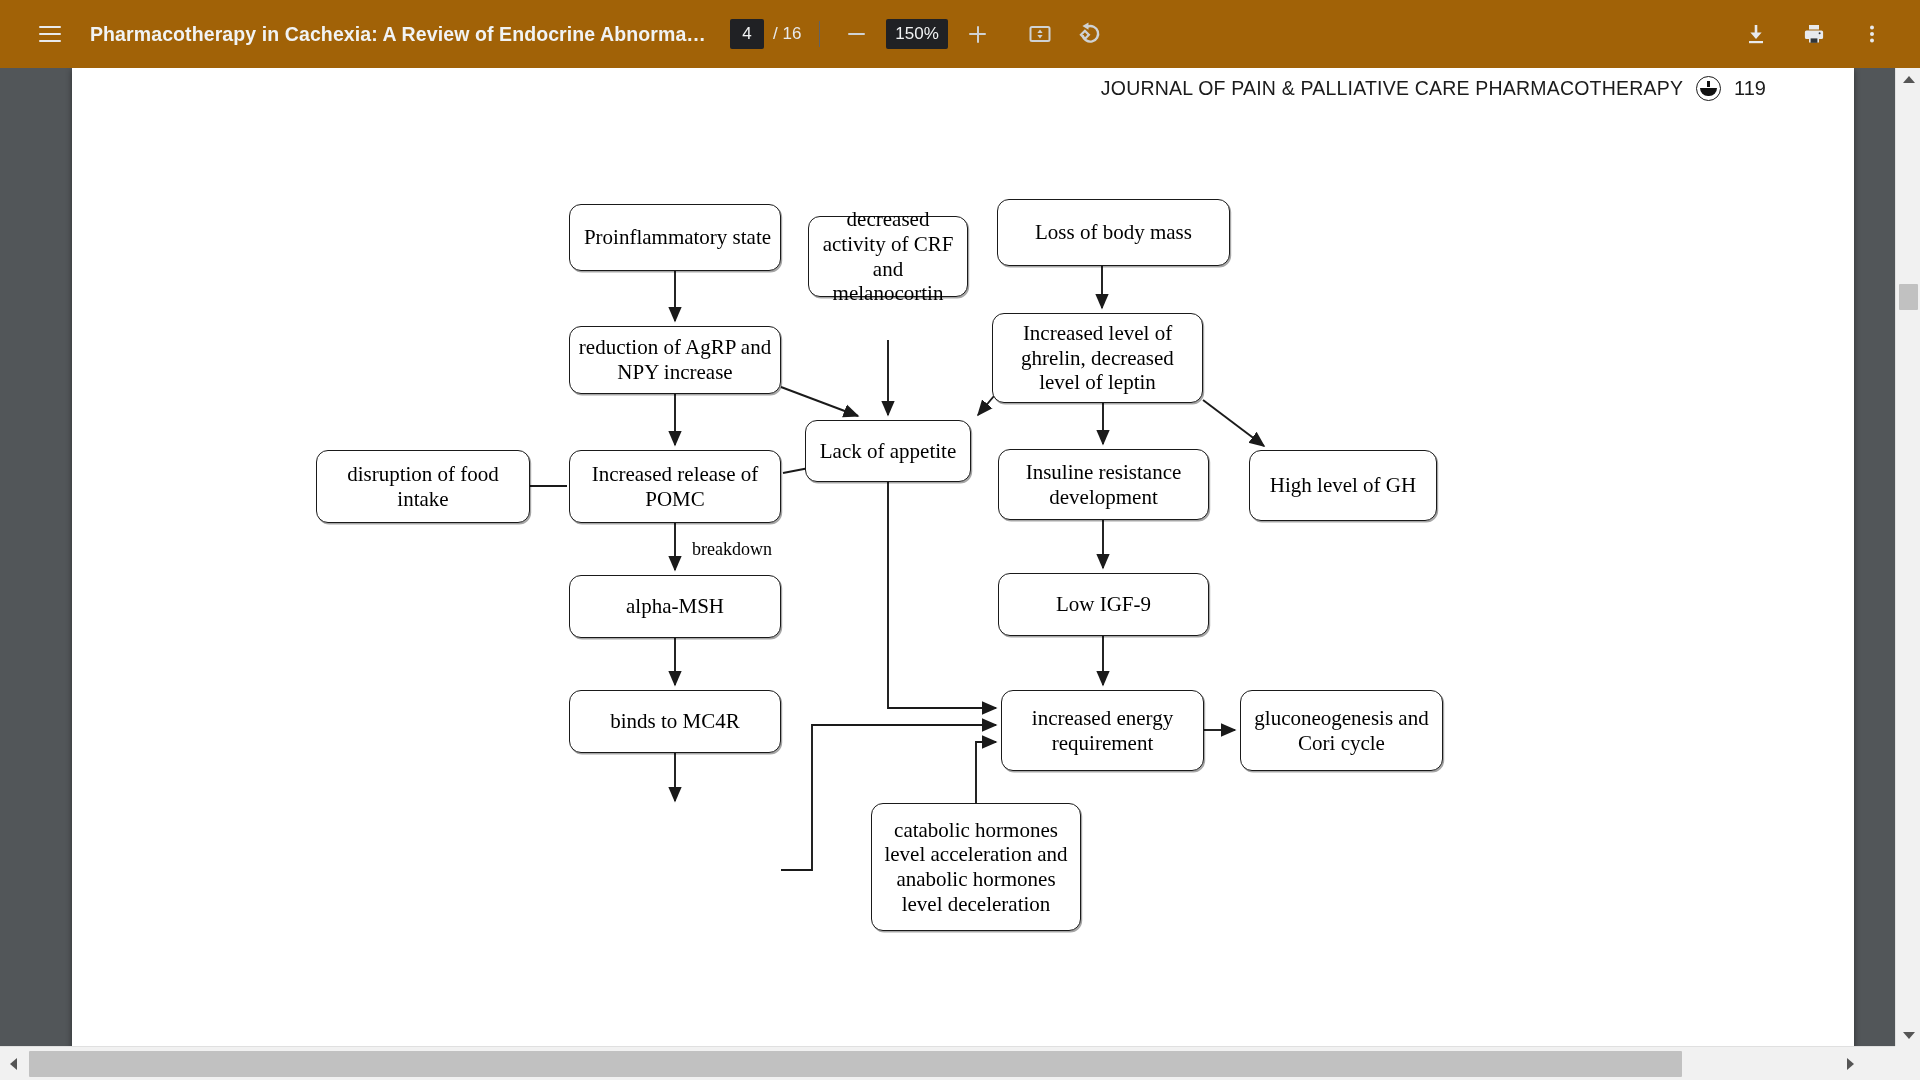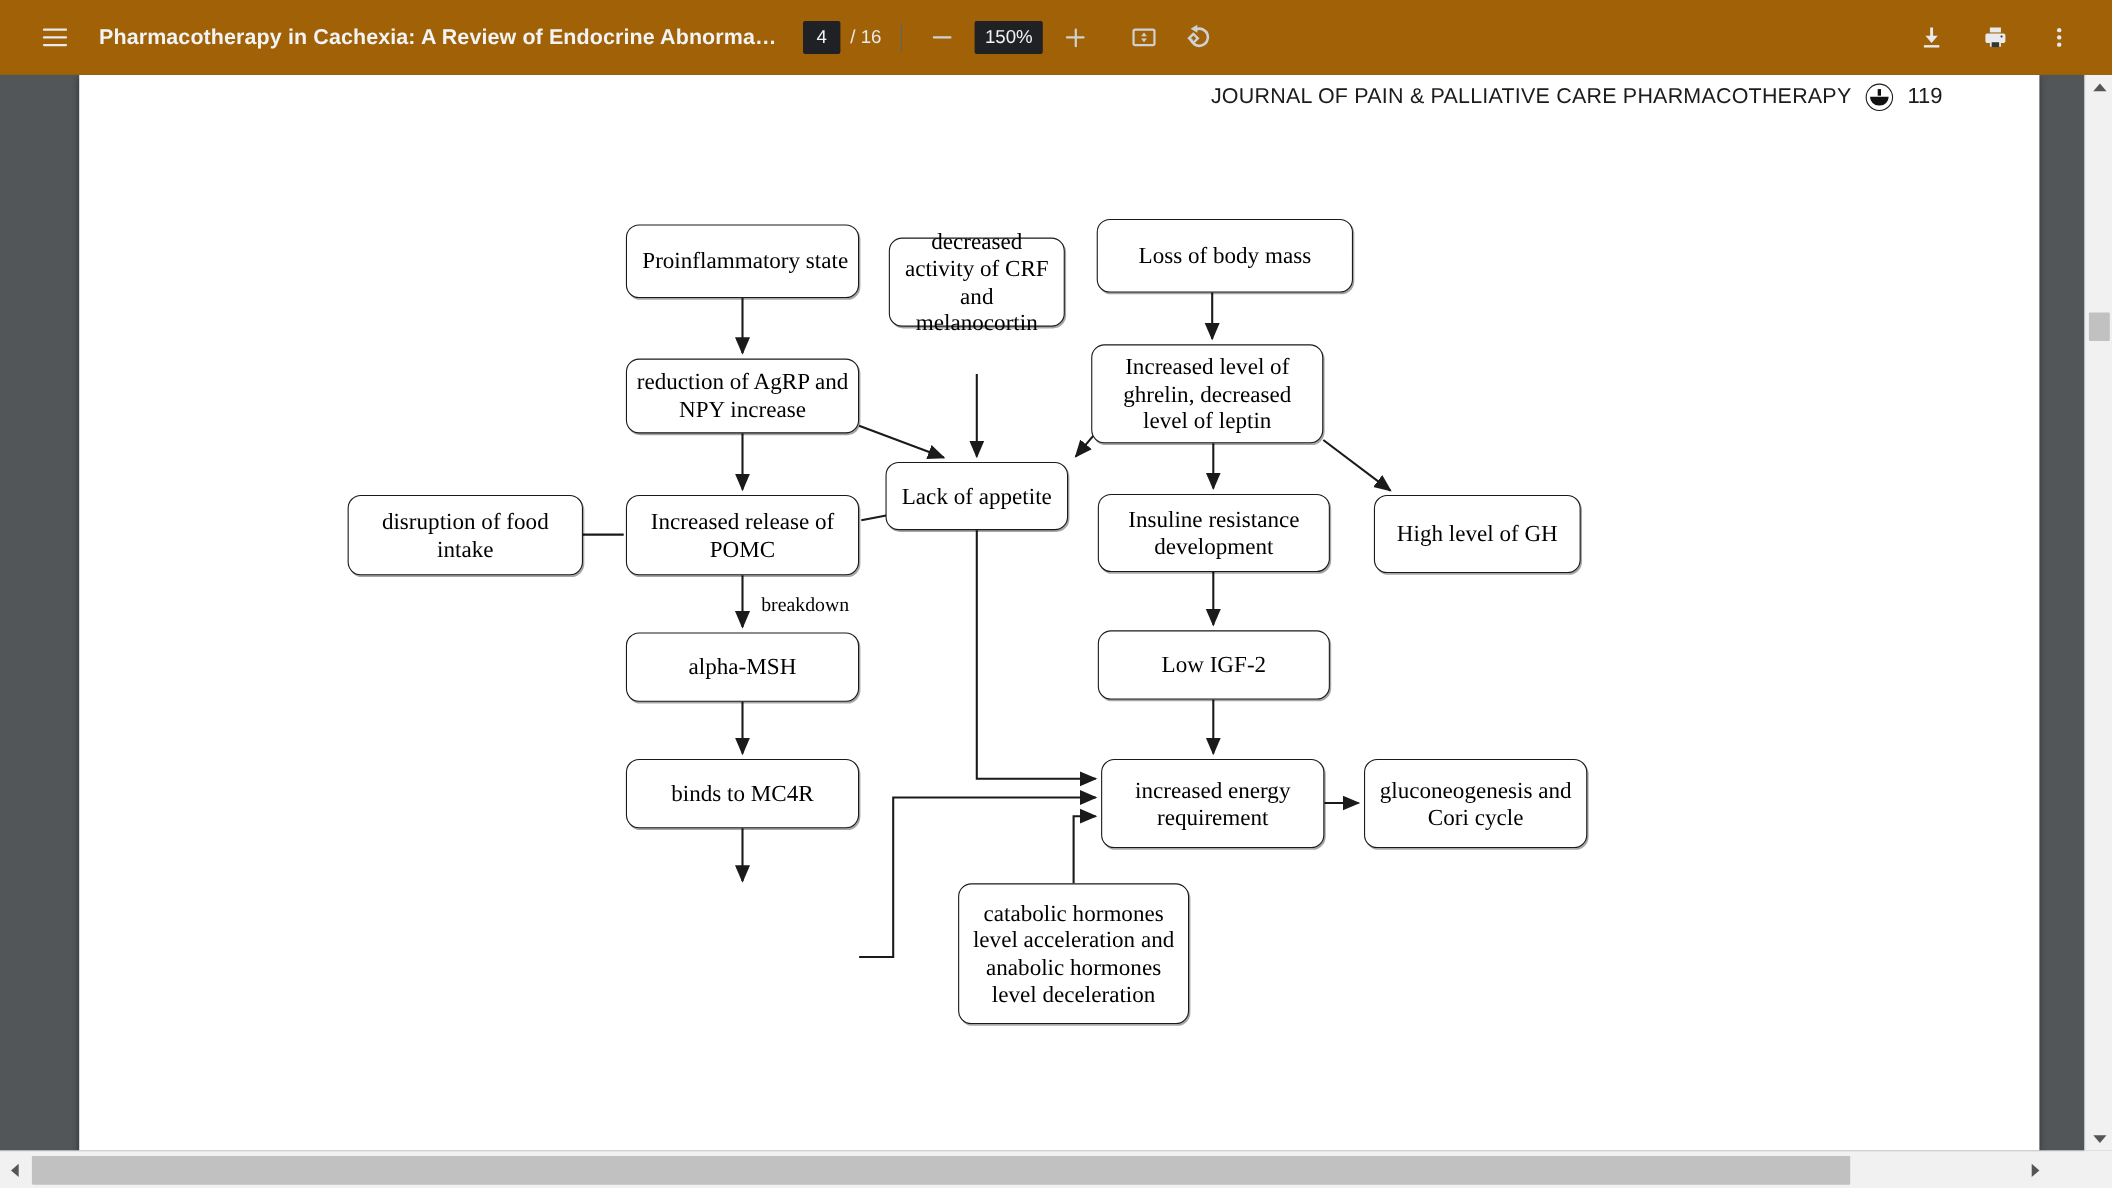--- a/index.html
+++ b/index.html
@@ -399,21 +399,21 @@
       <div class="node" style="left:497px;top:322px;width:212px;height:73px;">Increased release of POMC</div>
       <div class="node" style="left:224px;top:322px;width:214px;height:73px;margin-left:20px;">disruption of food intake</div>
       <div class="node" style="left:497px;top:447px;width:212px;height:63px;">alpha-MSH</div>
       <div class="node" style="left:497px;top:562px;width:212px;height:63px;">binds to MC4R</div>
       <div class="node" style="left:736px;top:88px;width:160px;height:81px;">decreased activity of CRF and melanocortin</div>
       <div class="node" style="left:733px;top:292px;width:166px;height:62px;">Lack of appetite</div>
       <div class="node" style="left:925px;top:71px;width:233px;height:67px;">Loss of body mass</div>
       <div class="node" style="left:920px;top:185px;width:211px;height:90px;">Increased level of ghrelin, decreased level of leptin</div>
       <div class="node" style="left:926px;top:321px;width:211px;height:71px;">Insuline resistance development</div>
       <div class="node" style="left:1177px;top:322px;width:188px;height:71px;">High level of GH</div>
-      <div class="node" style="left:926px;top:445px;width:211px;height:63px;">Low IGF-2</div>
+      <div class="node" style="left:926px;top:445px;width:211px;height:63px;">Low IGF-9</div>
       <div class="node" style="left:929px;top:562px;width:203px;height:81px;">increased energy requirement</div>
       <div class="node" style="left:1168px;top:562px;width:203px;height:81px;">gluconeogenesis and Cori cycle</div>
       <div class="node" style="left:799px;top:675px;width:210px;height:128px;">catabolic hormones level acceleration and anabolic hormones level deceleration</div>
 
       <div class="edge-label" style="left:620px;top:411px;">breakdown</div>
     </div>
   </div>
 </div>
 
 <div id="vscroll">

